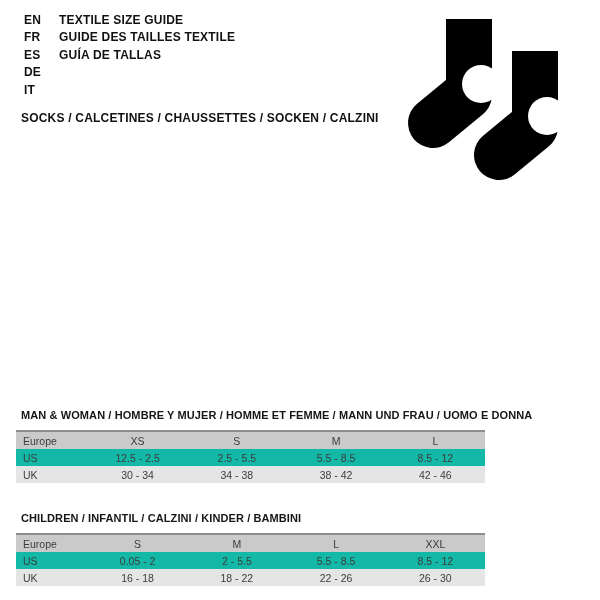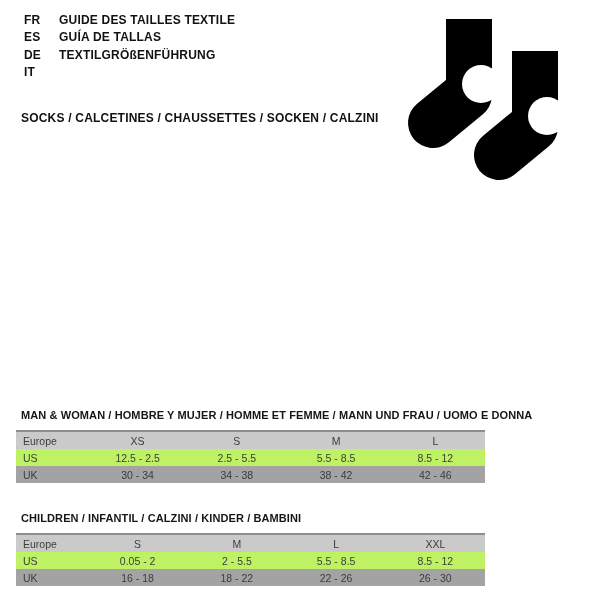--- a/index.html
+++ b/index.html
@@ -33,44 +33,47 @@
   }
   table.size-table{
     width:100%;border-collapse:collapse;table-layout:fixed;
     margin-top:9px;
     font-size:10.5px;color:#3c3c3c;
   }
   table.size-table thead tr{
     background:#cacaca;
     border-top:2px solid #8d8d8d;
   }
-  table.size-table tbody tr.row-us{background:#bef264;}
-  table.size-table tbody tr.row-uk{background:#a3a3a3;}
+  table.size-table tbody tr.row-us{background:#14b8a6;}
+  table.size-table tbody tr.row-uk{background:#e5e5e5;}
   .size-table th,.size-table td{
     font-weight:400;height:17px;padding:0;text-align:center;vertical-align:middle;
   }
   .size-table th.col-label,.size-table td.col-label{
     text-align:left;padding-left:7px;
   }
 </style>
 </head>
 <body>
 
 <div class="lang-list">
   <div class="lang-row">
+    <span class="lang-code">EN</span>
+    <span class="lang-label">TEXTILE SIZE GUIDE</span>
+  </div>
+  <div class="lang-row">
     <span class="lang-code">FR</span>
     <span class="lang-label">GUIDE DES TAILLES TEXTILE</span>
   </div>
   <div class="lang-row">
     <span class="lang-code">ES</span>
     <span class="lang-label">GUÍA DE TALLAS</span>
   </div>
   <div class="lang-row">
     <span class="lang-code">DE</span>
-    <span class="lang-label">TEXTILGRÖßENFÜHRUNG</span>
   </div>
   <div class="lang-row">
     <span class="lang-code">IT</span>
   </div>
 </div>
 
 <div class="product-line">SOCKS / CALCETINES / CHAUSSETTES / SOCKEN / CALZINI</div>
 
 <svg class="sock-icon" viewBox="395 0 205 200" xmlns="http://www.w3.org/2000/svg" aria-hidden="true">
 

